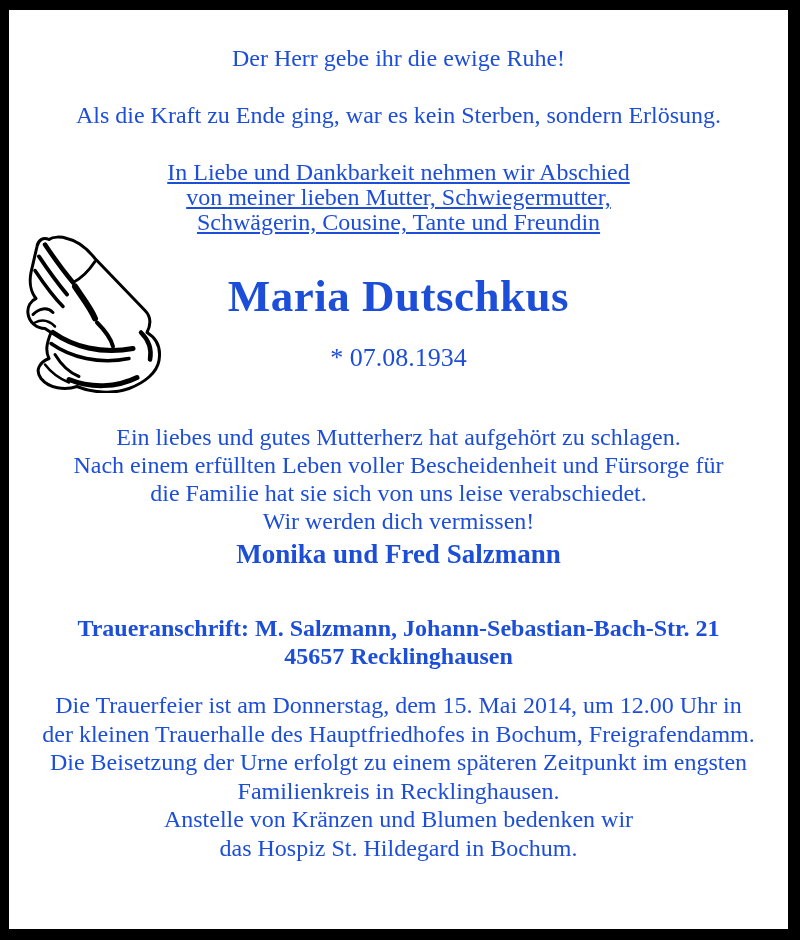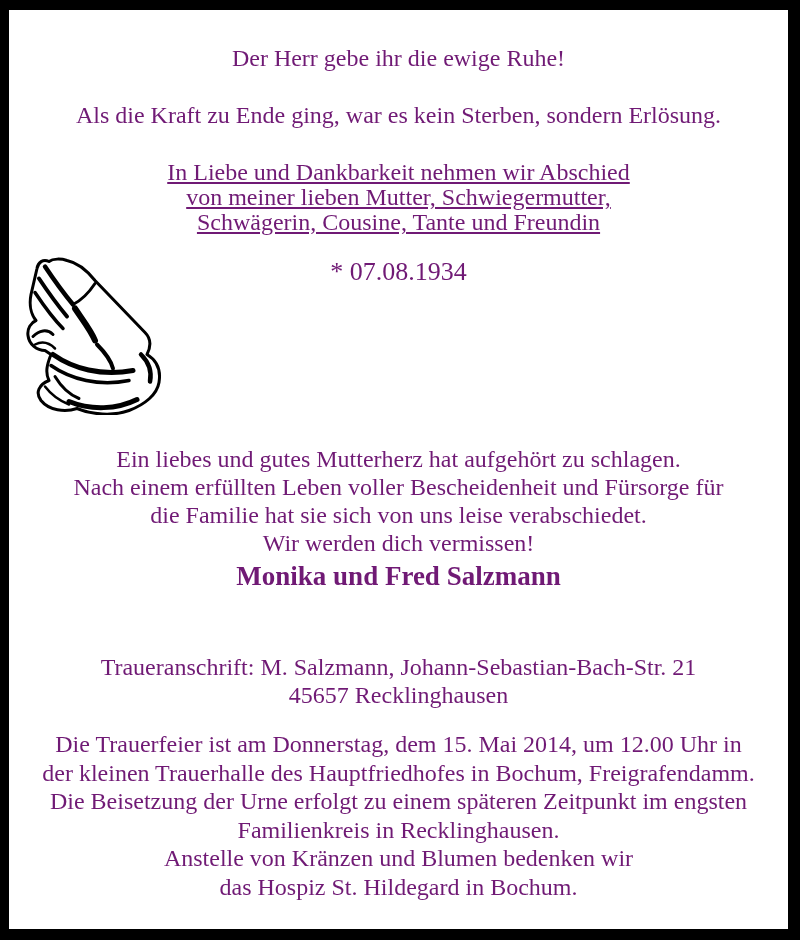--- a/index.html
+++ b/index.html
@@ -16,21 +16,21 @@
     height: 940px;
     background: #000;
   }
   #paper {
     position: absolute;
     left: 9px;
     top: 10px;
     width: 779px;
     height: 919px;
     background: #ffffff;
-    color: #701a75;
+    color: #1d4ed8;
     text-align: center;
     overflow: hidden;
   }
   .line { white-space: nowrap; }
 
   .epigraph1 { margin-top: 34px; font-size: 24px; line-height: 28px; }
   .epigraph2 { margin-top: 29px; font-size: 24px; line-height: 28px; }
 
   .intro { margin-top: 31px; font-size: 24px; text-decoration: underline; }
   .intro .line { line-height: 25px; }
@@ -61,21 +61,21 @@
     font-size: 26px;
     line-height: 30px;
   }
 
   .tribute { margin-top: 16px; font-size: 24px; }
   .tribute .line { line-height: 28px; }
 
   .mourners-intro { margin-top: 37px; font-size: 25px; line-height: 30px; }
   .mourners-names { margin-top: 2px; font-size: 27px; font-weight: bold; line-height: 34px; }
 
-  .address { margin-top: 60px; font-size: 24px; }
+  .address { margin-top: 43px; font-size: 24px; font-weight: bold; }
   .address .line { line-height: 28px; }
 
   .funeral { margin-top: 21px; font-size: 24px; }
   .funeral .line { line-height: 28.5px; }
 </style>
 </head>
 <body>
 
 <div id="frame">
   <div id="paper">
@@ -103,20 +103,21 @@
           <path d="M10 86 C18 82 24 84 30 90" stroke-width="2.5"></path>
           <path d="M28 96 C48 110 76 118 108 112" stroke-width="5"></path>
           <path d="M26 107 C46 121 74 128 104 122" stroke-width="3.5"></path>
           <path d="M116 96 C124 104 127 113 125 123" stroke-width="4.5"></path>
           <path d="M30 118 C36 128 44 136 54 140" stroke-width="3"></path>
           <path d="M20 128 C26 136 34 142 44 146" stroke-width="2.5"></path>
           <path d="M44 143 C66 152 92 151 112 141" stroke-width="5"></path>
           <path d="M72 86 C80 94 86 102 88 110" stroke-width="4"></path>
         </g>
       </svg>
+      <div class="deceased-name">Maria Dutschkus</div>
       <div class="dates-row">
         <span class="line">* 07.08.1934</span>
       </div>
     </div>
 
     <div class="tribute">
       <div class="line">Ein liebes und gutes Mutterherz hat aufgehört zu schlagen.</div>
       <div class="line">Nach einem erfüllten Leben voller Bescheidenheit und Fürsorge für</div>
       <div class="line">die Familie hat sie sich von uns leise verabschiedet.</div>
       <div class="line">Wir werden dich vermissen!</div>

